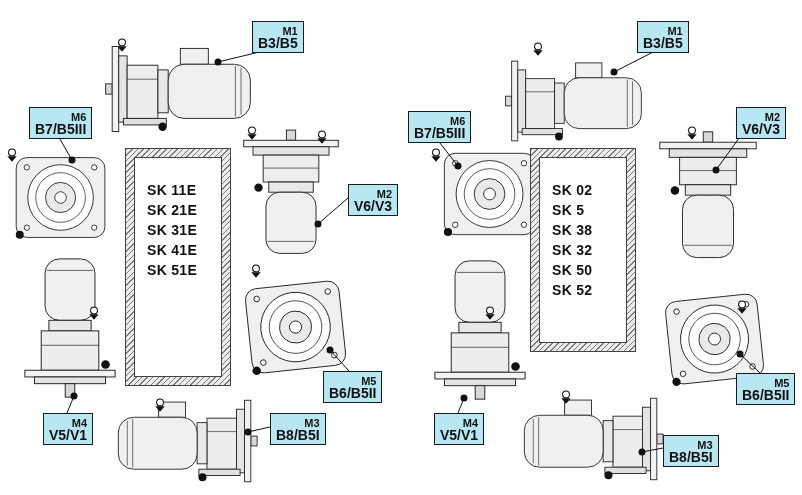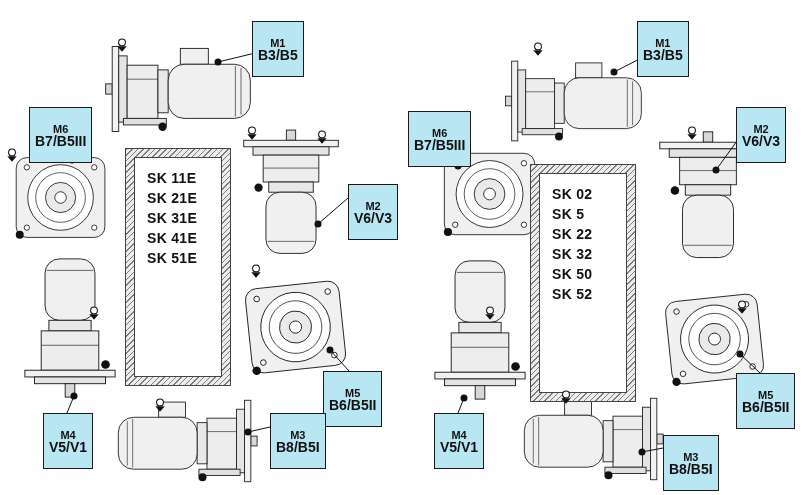--- a/index.html
+++ b/index.html
@@ -14,31 +14,31 @@
   }
   .model-box {
     position:absolute; z-index:1;
     background:repeating-linear-gradient(135deg, #7d7d7d 0px, #7d7d7d 1px, #ececec 1px, #ececec 4px);
     border:1px solid #444;
     padding:8px;
   }
   .model-inner {
     width:100%; height:100%;
     background:#fff; border:1px solid #444;
-    padding:10px 12px;
+    padding:22px 12px;
   }
   .model-line {
     font-weight:bold; font-size:14px; line-height:20px; color:#111;
     white-space:nowrap; letter-spacing:0.3px;
   }
   .callout {
     position:absolute; z-index:3;
     background:var(--callout-bg, #b9e6f3);
     border:1px solid var(--callout-border, #1a1a1a);
-    text-align:center; padding:15px 5px;
+    text-align:right; padding:3px 5px;
     white-space:nowrap;
   }
   .callout .c-code  { font-weight:bold; font-size:11px; line-height:12px; color:#111; }
   .callout .c-mount { font-weight:bold; font-size:14px; line-height:12px; color:#111; }
   .defs { position:absolute; width:0; height:0; }
 </style>
 </head>
 <body>
 
 <div class="canvas">
@@ -187,25 +187,25 @@
   <div class="model-box" style="left:125px;top:148px;width:106px;height:238px">
     <div class="model-inner">
       <div class="model-line">SK 11E</div>
       <div class="model-line">SK 21E</div>
       <div class="model-line">SK 31E</div>
       <div class="model-line">SK 41E</div>
       <div class="model-line">SK 51E</div>
     </div>
   </div>
 
-  <div class="model-box" style="left:530px;top:164px;width:106px;height:238px">
+  <div class="model-box" style="left:530px;top:148px;width:106px;height:204px">
     <div class="model-inner">
       <div class="model-line">SK 02</div>
       <div class="model-line">SK 5</div>
-      <div class="model-line">SK 22</div>
+      <div class="model-line">SK 38</div>
       <div class="model-line">SK 32</div>
       <div class="model-line">SK 50</div>
       <div class="model-line">SK 52</div>
     </div>
   </div>
 
   <div class="callout" style="left:252px;top:21px">
     <div class="c-code">M1</div>
     <div class="c-mount">B3/B5</div>
   </div>

